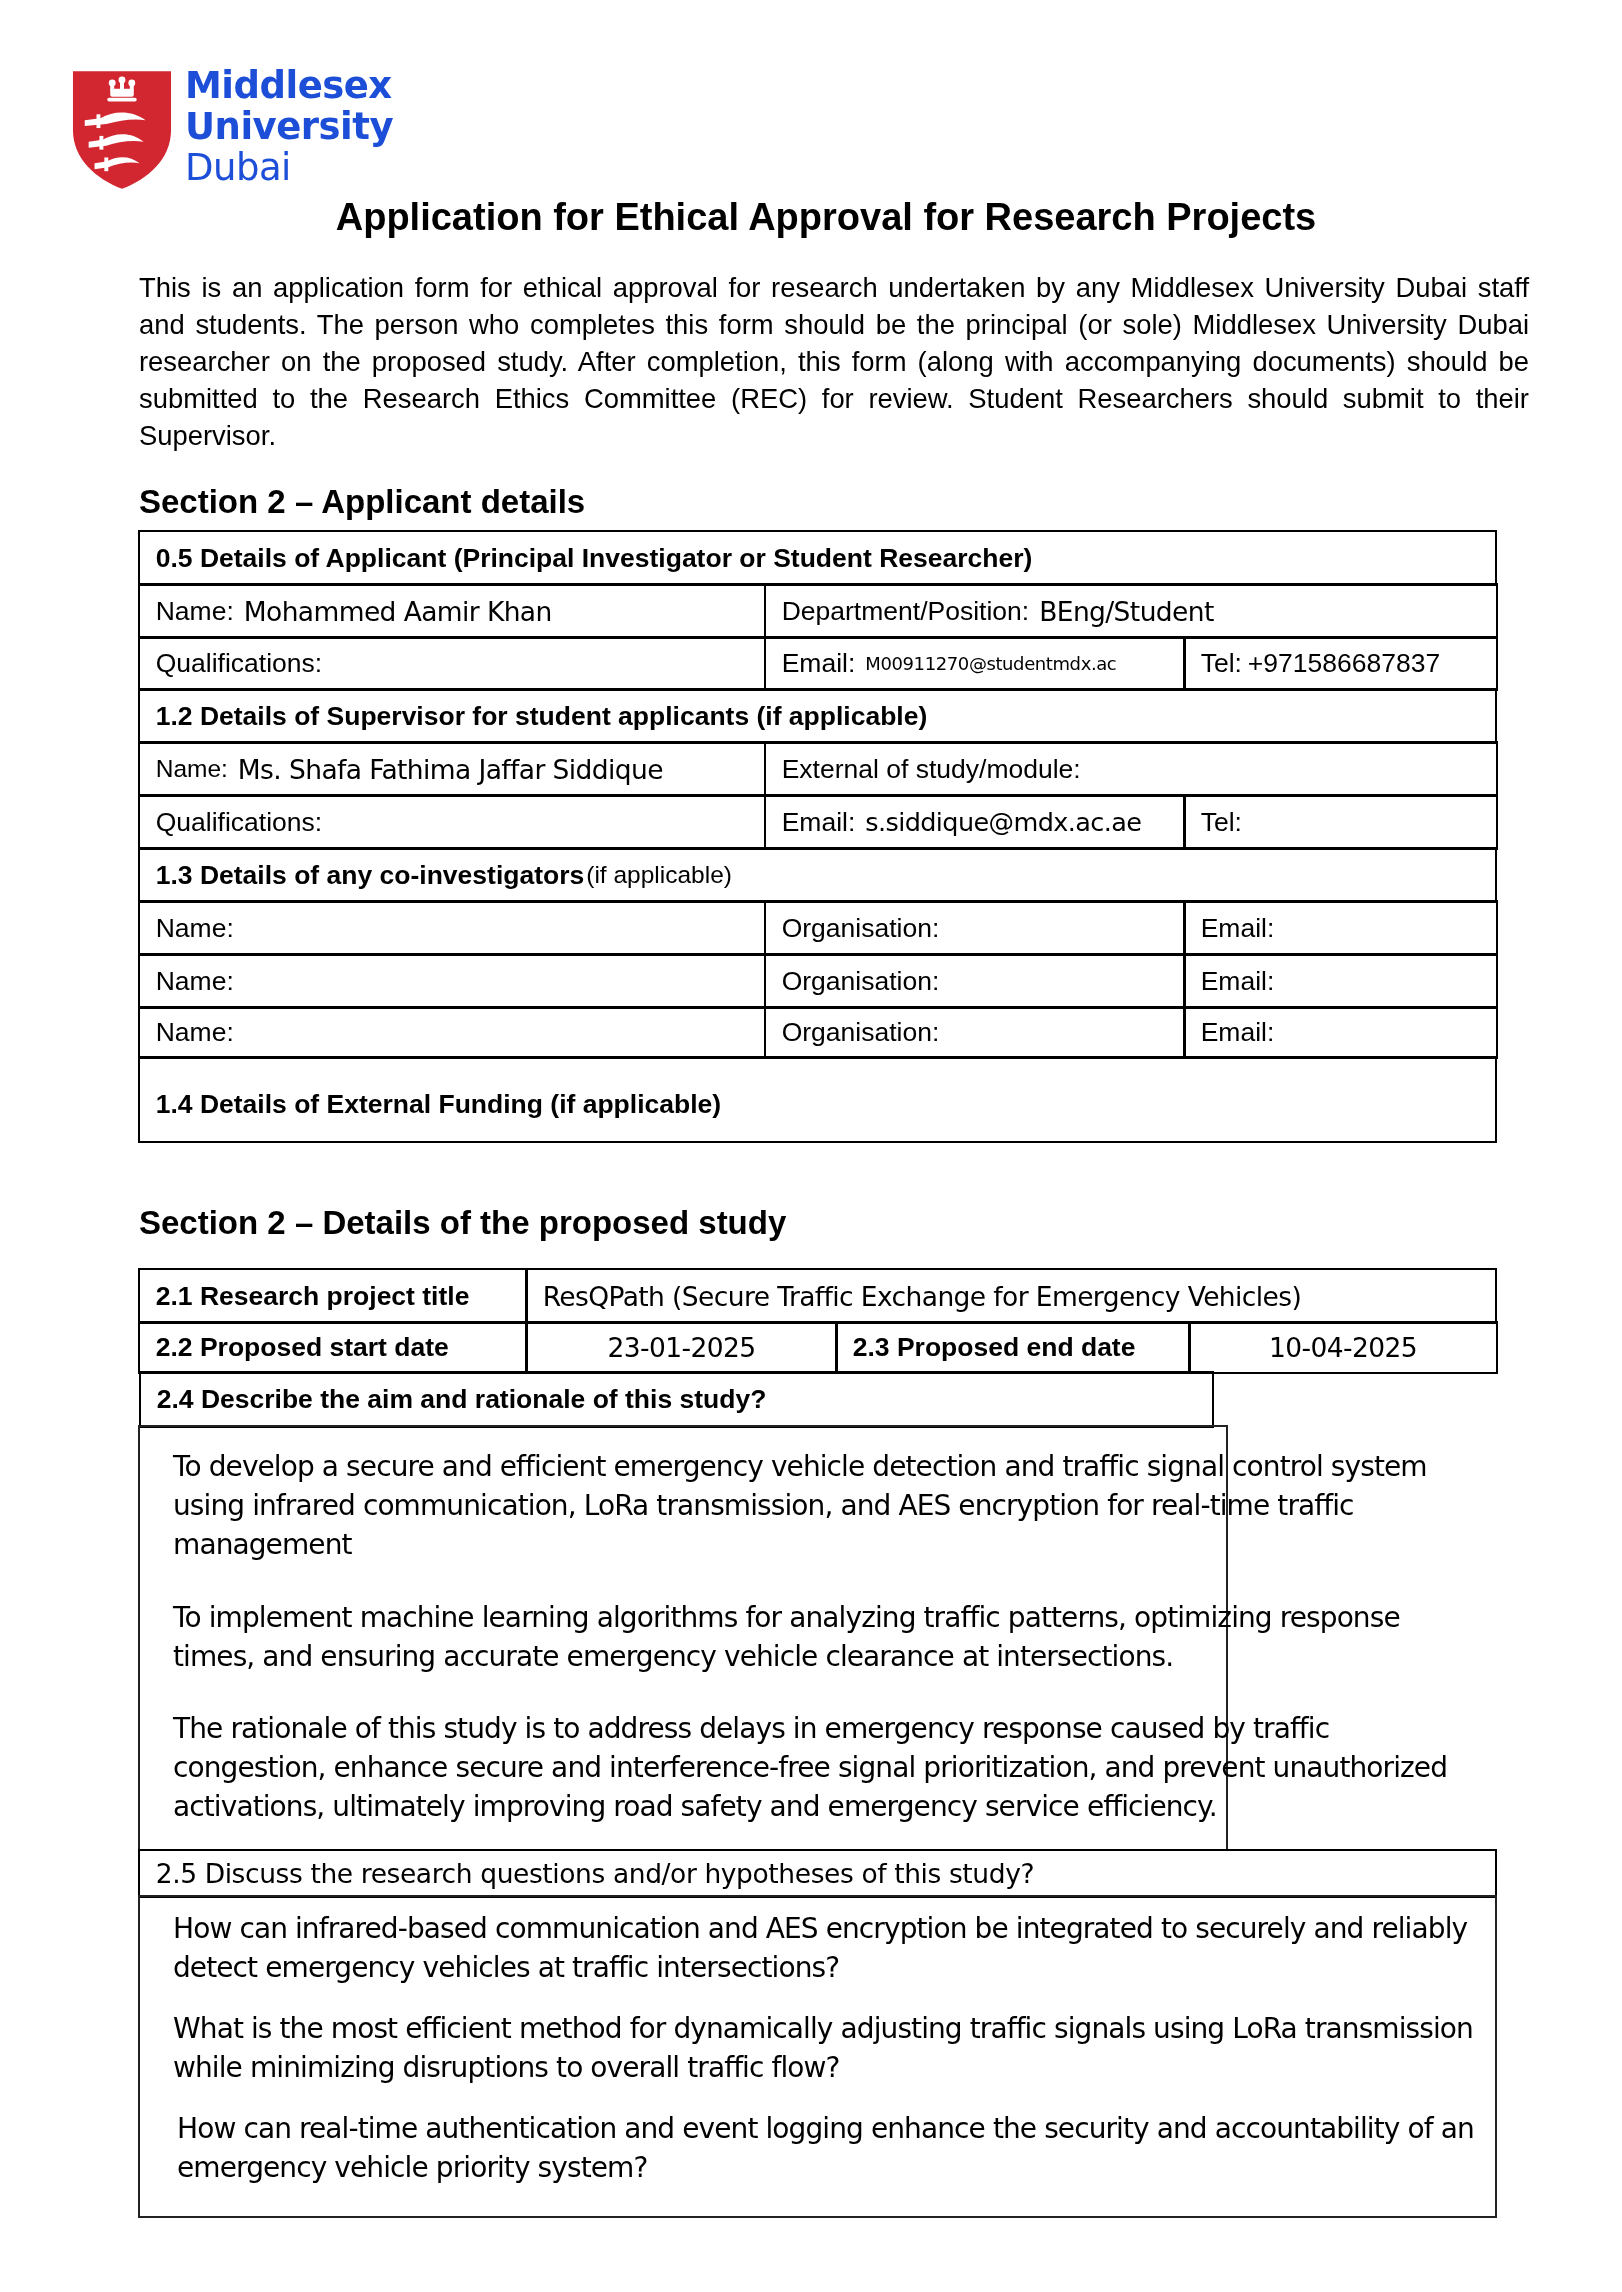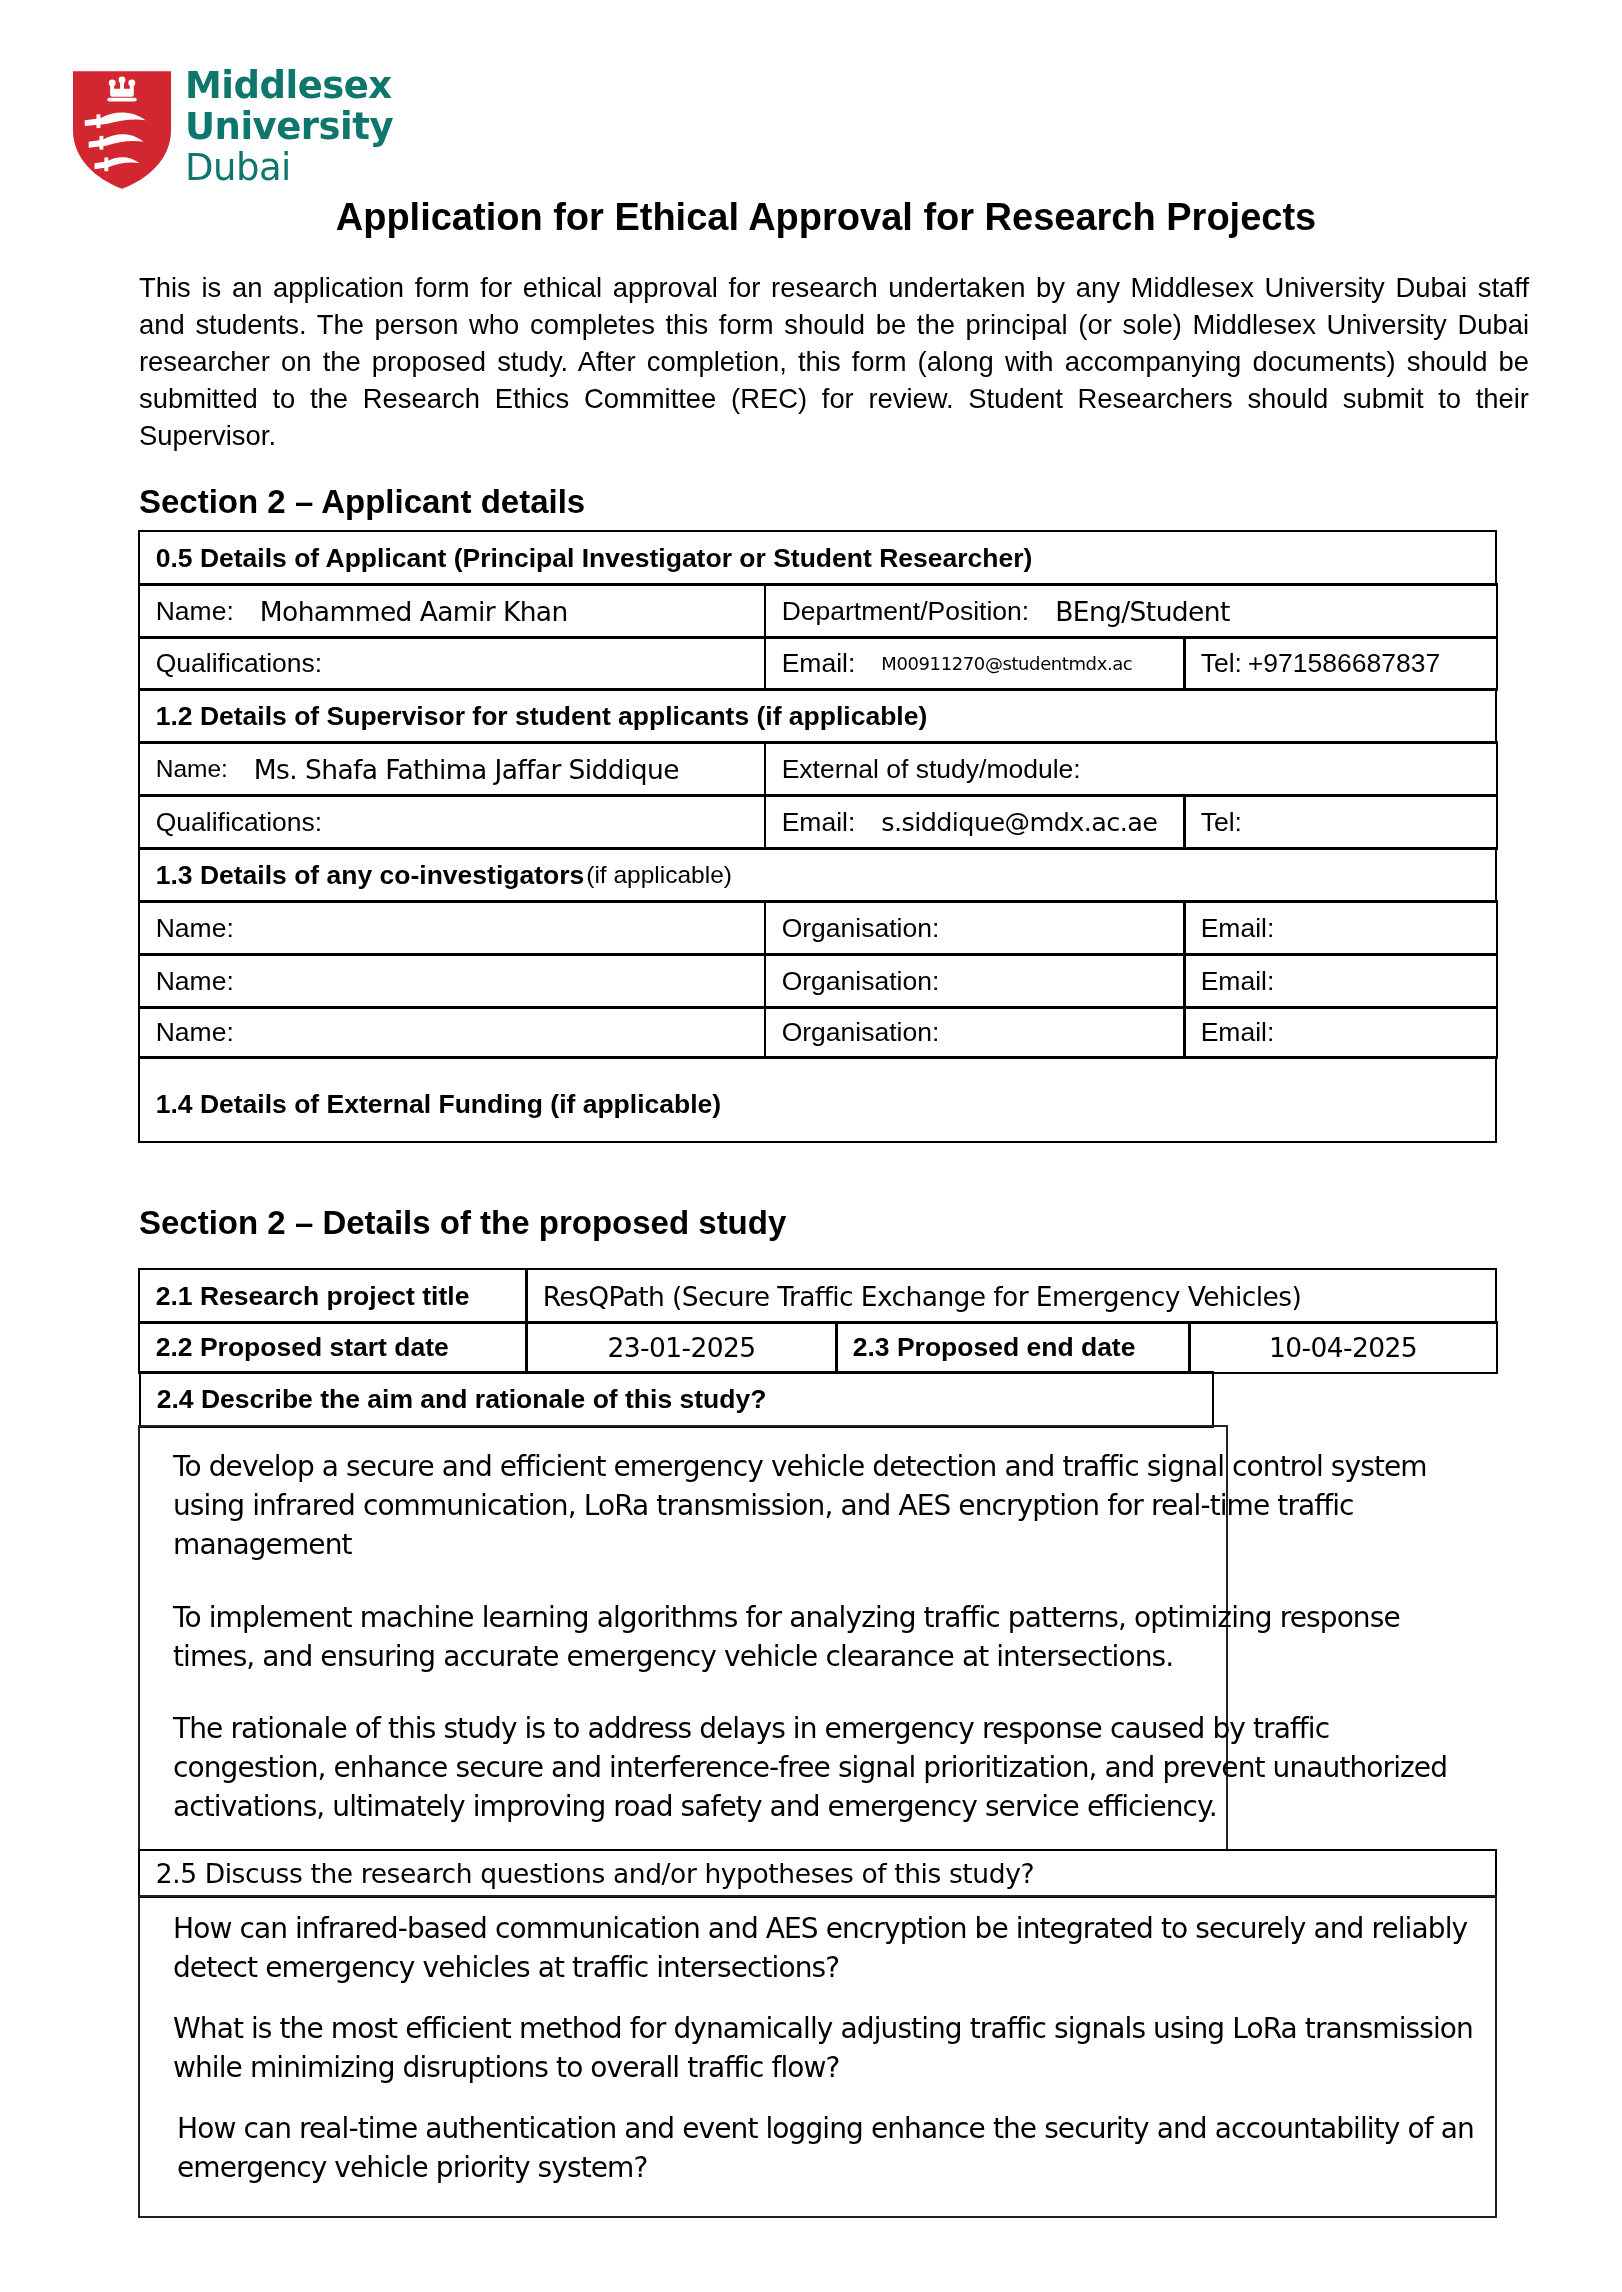--- a/index.html
+++ b/index.html
@@ -4,34 +4,34 @@
 <style>
   html, body { margin: 0; padding: 0; background: #ffffff; }
   body { width: 1622px; height: 2293px; position: relative; overflow: hidden;
          font-family: "Liberation Sans", sans-serif; color: #000; }
   .abs { position: absolute; }
 
   
   .logo { left: 71px; top: 65px; width: 314px; height: 125px; }
   .logo svg { position: absolute; left: 0; top: 3.9px; }
   .logo-text { position: absolute; left: 114px; top: 0; font-family: "DejaVu Sans", sans-serif;
-               font-size: 37px; line-height: 41px; letter-spacing: -0.5px; color: #0f766e; }
+               font-size: 37px; line-height: 41px; letter-spacing: -0.5px; color: #1d4ed8; }
   .logo-text .b { font-weight: bold; }
 
   .title { left: 0; width: 1652px; top: 196px; text-align: center; font-size: 38px; font-weight: bold; }
   .intro { left: 139px; top: 269px; width: 1390px; font-size: 27.4px; line-height: 37px;
            text-align: justify; }
   .section-head { left: 139px; font-size: 33px; font-weight: bold; }
 
   
   .cell { position: absolute; box-sizing: border-box; border: 2.9px solid #000;
           font-size: 26.5px; padding: 0 0 0 15.7px; display: flex; align-items: center; white-space: nowrap; overflow: hidden; }
   .cell.top { align-items: center; padding-top: 9.8px; }
   .b { font-weight: bold; }
-  .val { font-family: "DejaVu Sans", sans-serif; font-size: 26.5px; margin-left: 26px; letter-spacing: -0.6px; }
+  .val { font-family: "DejaVu Sans", sans-serif; font-size: 26.5px; margin-left: 10px; letter-spacing: -0.6px; }
   .val.sm { font-size: 18px; letter-spacing: -0.4px; }
   .small-note { font-weight: normal; font-size: 24.5px; margin-left: 2px; }
   .center { justify-content: center; padding-left: 0; }
   .body-box { position: absolute; box-sizing: border-box; border: 2.9px solid #222; }
   .para { position: absolute; left: 33px; width: 1304px; font-family: "DejaVu Sans", sans-serif;
           font-size: 28px; line-height: 39px; letter-spacing: -0.9px; }
 </style>
 </head>
 <body>
 

